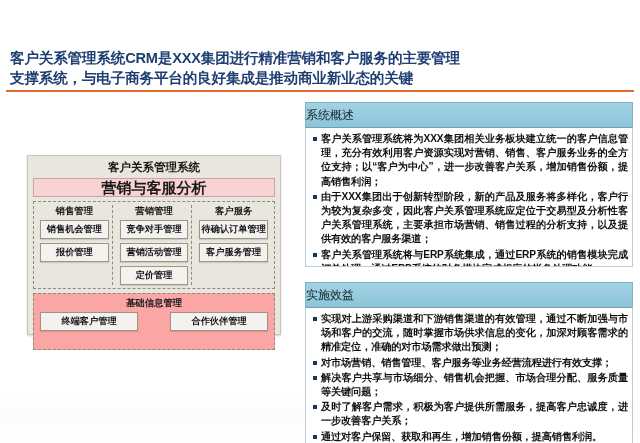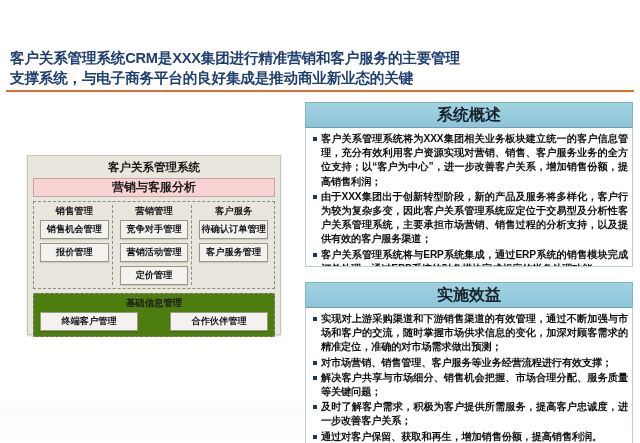--- a/index.html
+++ b/index.html
@@ -65,21 +65,21 @@
     font-size: 11.5px;
     font-weight: bold;
     color: #1a1a1a;
     line-height: 15px;
     margin-bottom: 3px;
   }
   #analysis-bar {
     background: #f9d2d3;
     border: 1px solid #c9a3a4;
     text-align: center;
-    font-size: 12px;
+    font-size: 15px;
     font-weight: bold;
     color: #1a1a1a;
     padding: 3px 0 3px 0;
     line-height: 11px;
     margin-bottom: 4px;
   }
 
   #columns-wrap {
     display: flex;
     gap: 4px;
@@ -118,22 +118,22 @@
   .node:last-child { margin-bottom: 0; }
   .node.spacer {
     background: transparent;
     border: none;
     box-shadow: none;
     color: transparent;
   }
 
   #base-section {
     border: 1px dashed #8e8a7e;
-    padding: 3px 6px 5px 6px;
-    background: #4d7c0f;
+    padding: 3px 6px 18px 6px;
+    background: #fca5a5;
   }
   #base-title {
     text-align: center;
     font-size: 9.4px;
     font-weight: bold;
     color: #1a1a1a;
     line-height: 12px;
     margin-bottom: 3px;
   }
   #base-nodes {
@@ -152,23 +152,23 @@
     width: 328px;
     box-sizing: border-box;
   }
   #panel-overview { top: 58px; height: 165px; }
   #panel-benefit  { top: 238px; height: 162px; }
 
   .panel-header {
     background: linear-gradient(180deg, #a3d2e2 0%, #8cc5d9 100%);
     border: 1px solid #7fb4c8;
     border-bottom: none;
-    text-align: center;
-    font-size: 16px;
-    font-weight: bold;
+    text-align: left;
+    font-size: 12px;
+    font-weight: normal;
     color: #16232b;
     padding: 5px 0 5px 0;
     line-height: 14px;
   }
   .panel-body {
     border: 1px solid #b9cdd6;
     border-top: 1px solid #6f9fb3;
     background: #ffffff;
     padding: 4px 4px 4px 6px;
     overflow: hidden;

